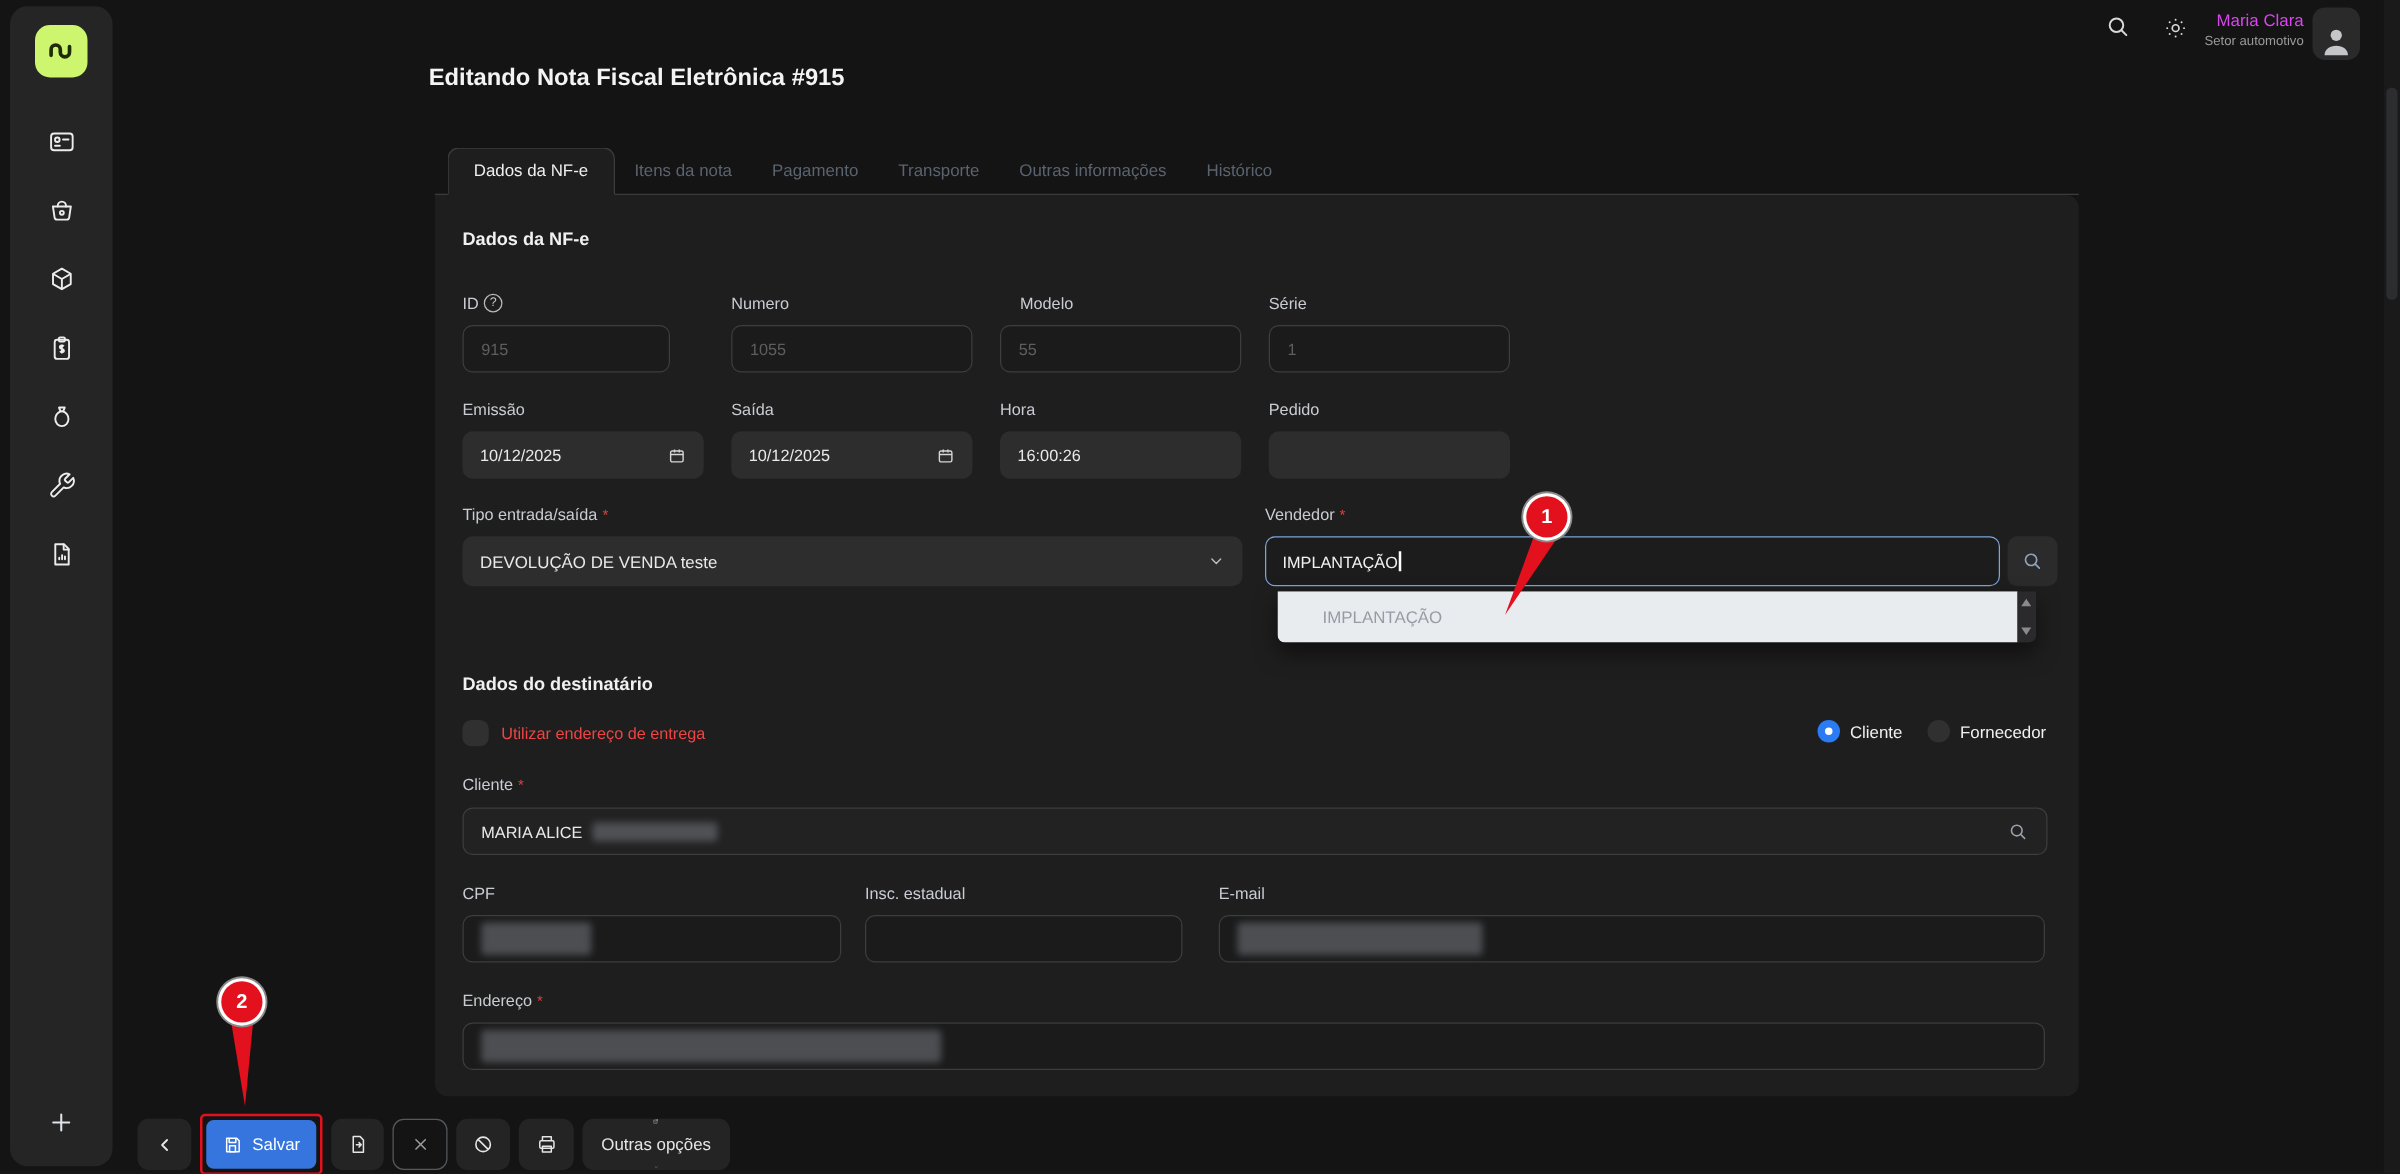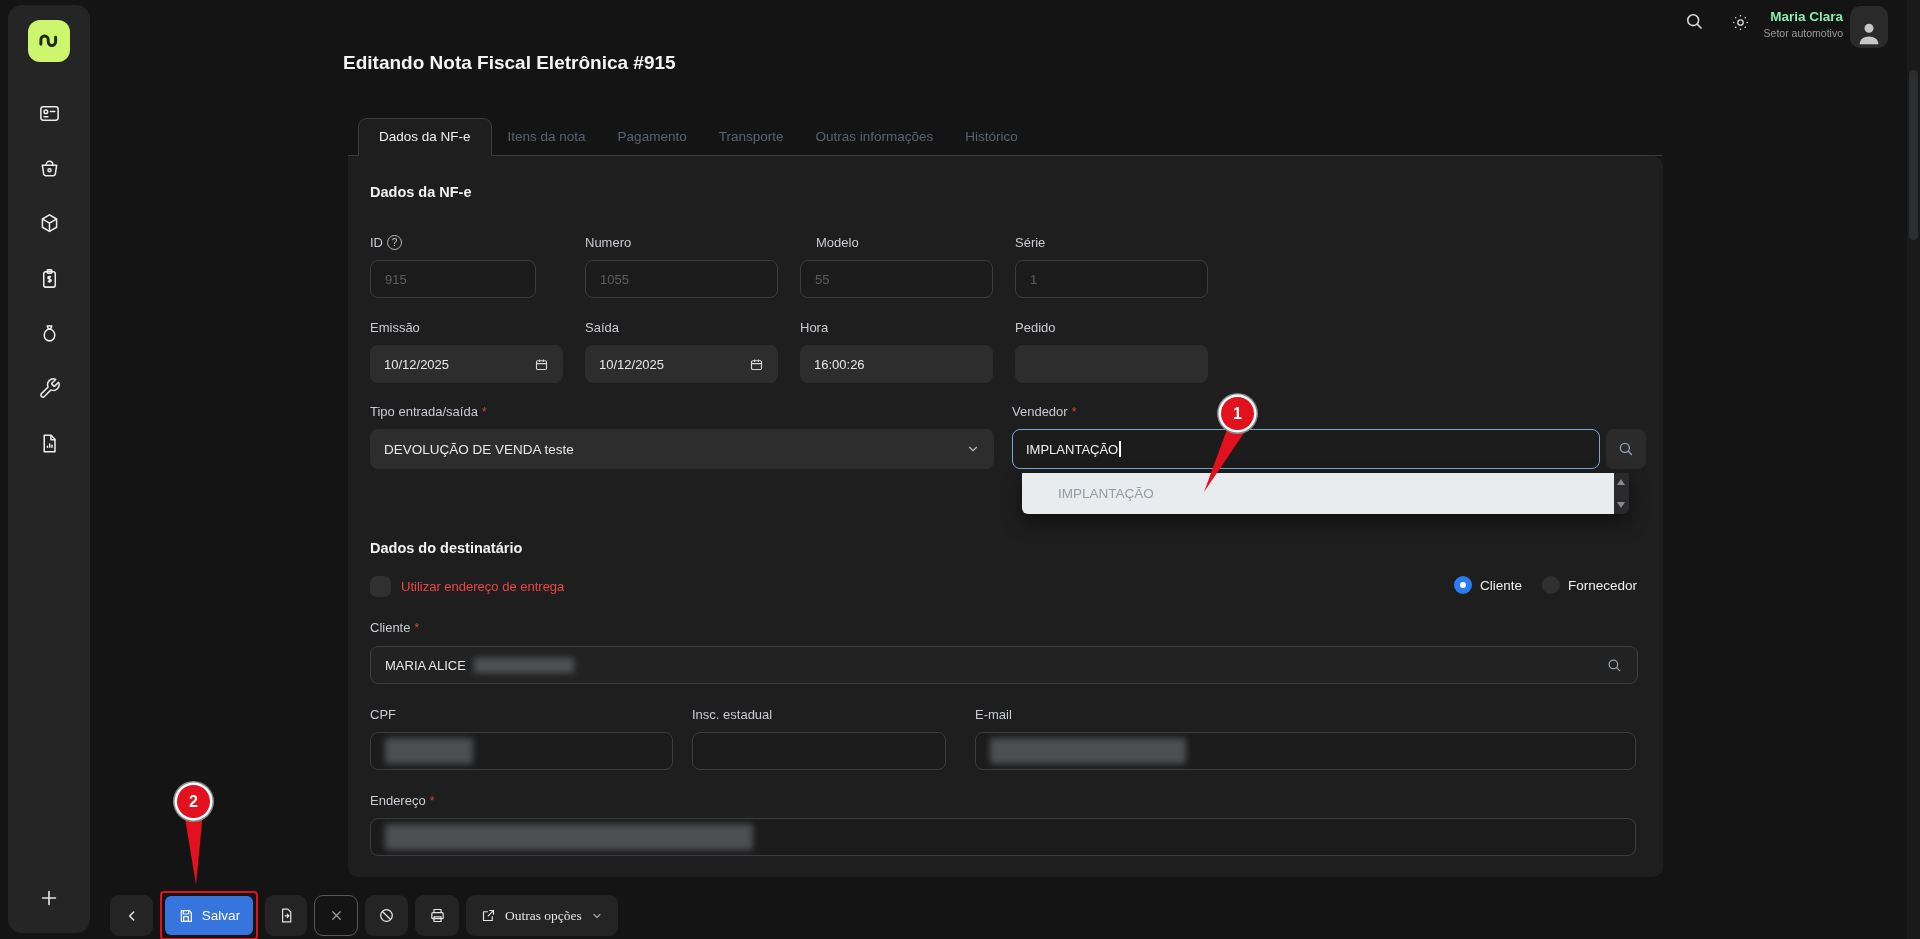--- a/index.html
+++ b/index.html
@@ -20,21 +20,21 @@
   }
   .side-nav { margin-top:38px; display:flex; flex-direction:column; gap:29px; align-items:center; }
   .side-btn { width:26px; height:26px; display:flex; align-items:center; justify-content:center;
     color:#ececec; background:none; border:none; cursor:pointer; }
   .side-btn svg { width:23px; height:23px; }
   .plus-btn { position:absolute; bottom:22px; left:0; right:0; margin:auto; width:26px; height:26px;
     color:#dfe3e8; background:none; border:none; display:flex; align-items:center; justify-content:center; }
   
   .top-icon { position:absolute; background:none; border:none; color:#d9d9d9; cursor:pointer; }
   .user-block { position:absolute; right:77px; top:9px; text-align:right; }
-  .user-name { font-size:13.5px; font-weight:700; color:#86efac;margin-left:20px; }
+  .user-name { font-size:13.5px; font-weight:400; color:#d946ef;margin-left:20px; }
   .user-role { font-size:10.5px; color:#9a9a9a; margin-top:3px; }
   .avatar { position:absolute; left:1850px; top:6px; width:38px; height:42px; border-radius:10px;
     background:#2a2a2b; display:flex; align-items:flex-end; justify-content:center; overflow:hidden; }
   
   .page-title { position:absolute; left:343px; top:52px; font-size:19px; font-weight:700; color:#f4f4f4; }
   .tabs { position:absolute; left:348px; top:117px; width:1315px; height:39px;
     display:flex; align-items:flex-end; border-bottom:1px solid #3c3c3e; }
   .tab { font-size:13.5px; color:#5a6370; padding:0 16px; line-height:36px; cursor:pointer; white-space:nowrap; }
   .tab.active {
     margin-left:10px; margin-bottom:-1px; background:#1e1e1f; color:#f0f0f0;
@@ -74,21 +74,21 @@
   .radio-row { position:absolute; right:26px; top:420px; display:flex; gap:20px; align-items:center; }
   .radio { display:flex; gap:8px; align-items:center; font-size:13.5px; color:#f0f0f0; cursor:pointer; }
   .rdot { width:18px; height:18px; border-radius:50%; background:#303031; position:relative; }
   .rdot.on { background:#2b7bf3; }
   .rdot.on::after { content:""; position:absolute; left:6px; top:6px; width:6px; height:6px; border-radius:50%; background:#fff; }
   .redact { background:#74787d; opacity:.55; filter:blur(3px); border-radius:3px; }
   
   .toolbar { position:absolute; left:110px; top:891px; display:flex; align-items:center; gap:7px; }
   .tb-btn { height:41px; background:#242425; border:none; border-radius:9px; color:#e6e6e6;
     display:flex; align-items:center; justify-content:center; cursor:pointer; font-size:13.5px;
-    font-family:Liberation Serif, serif; }
+    font-family:Liberation Sans, sans-serif;flex-direction:column; }
   .tb-icon { width:44px; }
   .tb-btn.ghost { background:transparent; border:1px solid #55595d; color:#9a9a9a; }
   .tb-more { padding:0 15px; gap:9px; }
   .save-btn { height:39px; width:88px; background:#3575dd; border:none; border-radius:6px; color:#fff;
     display:flex; align-items:center; justify-content:center; gap:8px; font-size:13.5px; cursor:pointer;
     font-family:"Liberation Sans", sans-serif; }
   .anno-box { border:2.5px solid #e3101d; border-radius:4px; padding:3px; background:transparent; }
   
   .arrows { position:absolute; left:0; top:0; z-index:40; pointer-events:none; }
   .anno-circle { position:absolute; width:33px; height:33px; border-radius:50%; background:#e3101d;

